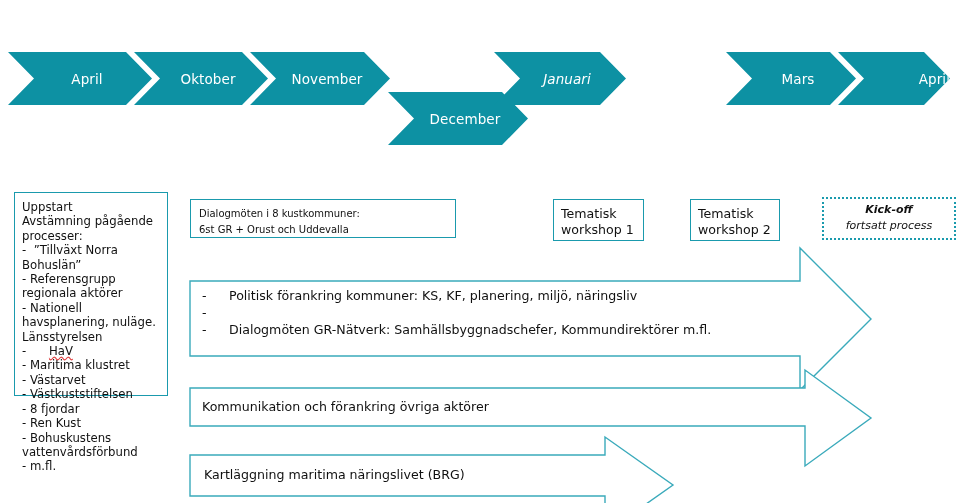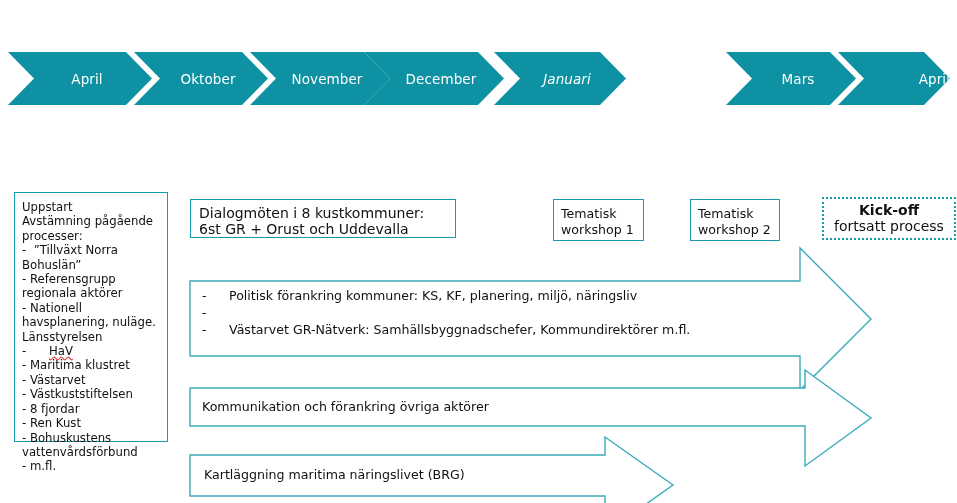--- a/index.html
+++ b/index.html
@@ -63,39 +63,39 @@
     background: #ffffff;
     font-size: 12.4px;
     line-height: 14.6px;
     color: #111111;
   }
 
   #left-box {
     left: 14px;
     top: 192px;
     width: 154px;
-    height: 250px;
+    height: 204px;
     padding: 7px 5px 4px 7px;
     font-size: 11.7px;
     line-height: 14.4px;
     white-space: pre-wrap;
   }
   .spell {
     text-decoration: underline wavy #e04040;
     text-decoration-skip-ink: none;
     margin-left: 19px;
   }
 
   #dialog-box {
     left: 190px;
     top: 199px;
     width: 266px;
     height: 39px;
     padding: 6px 8px;
-    font-size: 14px;
+    font-size: 10px;
     line-height: 15.5px;
   }
 
   #workshop1-box {
     left: 553px;
     top: 199px;
     width: 91px;
     height: 42px;
     padding: 6px 7px;
     font-size: 12.6px;
@@ -112,22 +112,23 @@
   }
 
   #kickoff-box {
     left: 822px;
     top: 197px;
     width: 134px;
     height: 43px;
     border: 2px dotted #1a9aad;
     padding: 3px 4px;
     text-align: center;
-    font-size: 14px;
+    font-size: 11px;
     line-height: 16px;
+    font-style: italic;
   }
   #kickoff-box .ko-title { font-weight: bold; }
 
   
   svg.arrows {
     position: absolute;
     left: 0;
     top: 0;
     width: 957px;
     height: 503px;
@@ -176,21 +177,21 @@
   <div class="timeline">
     <div class="chevron first" style="left:0px;width:144px;">
       <span class="chevron-label">April</span>
     </div>
     <div class="chevron" style="left:126px;width:134px;">
       <span class="chevron-label">Oktober</span>
     </div>
     <div class="chevron" style="left:242px;width:140px;">
       <span class="chevron-label">November</span>
     </div>
-    <div class="chevron" style="left:356px;width:140px;">
+    <div class="chevron" style="left:380px;width:140px;margin-top:40px;">
       <span class="chevron-label">December</span>
     </div>
     <div class="chevron" style="left:486px;width:132px;font-style:italic;">
       <span class="chevron-label">Januari</span>
     </div>
     <div class="chevron" style="left:718px;width:130px;">
       <span class="chevron-label">Mars</span>
     </div>
     <div class="chevron" style="left:830px;width:112px;justify-content:flex-end;">
       <span class="chevron-label">April</span>
@@ -243,21 +244,21 @@
   <div class="arrow-text" id="arrow1-text">
     <div class="li">
       <span class="dash">-</span>
       <span>Politisk förankring kommuner: KS,  KF,  planering, miljö, näringsliv</span>
     </div>
     <div class="li">
       <span class="dash">-</span>
     </div>
     <div class="li">
       <span class="dash">-</span>
-      <span>Västarvet GR-Nätverk: Samhällsbyggnadschefer, Kommundirektörer m.fl.</span>
+      <span>Dialogmöten GR-Nätverk: Samhällsbyggnadschefer, Kommundirektörer m.fl.</span>
     </div>
   </div>
 
   <div class="arrow-text" id="arrow2-text">Kommunikation och förankring övriga aktörer</div>
 
   <div class="arrow-text" id="arrow3-text">Kartläggning maritima näringslivet (BRG)</div>
 
 </div>
 
 </body></html>

